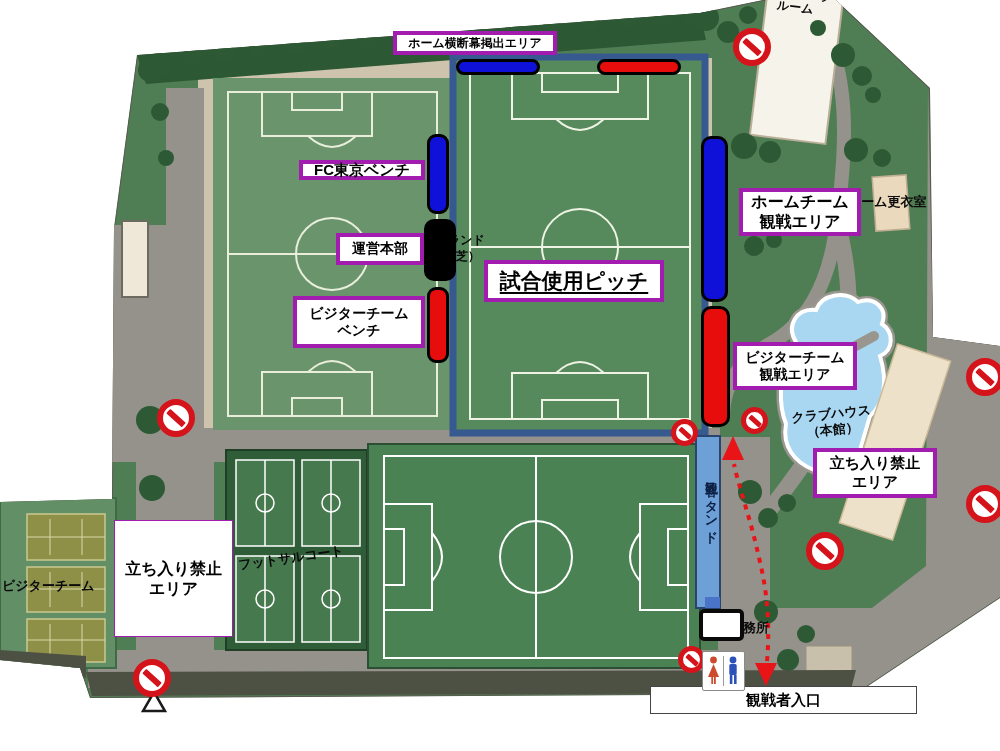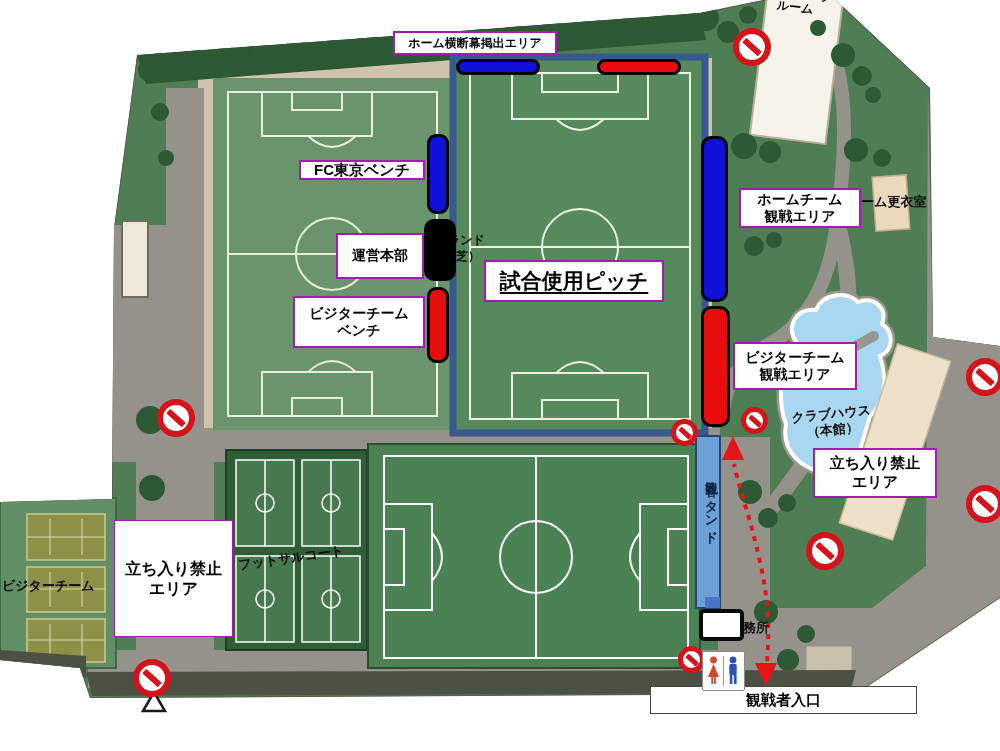--- a/index.html
+++ b/index.html
@@ -1,19 +1,19 @@
 <!DOCTYPE html>
 <html><head>
 <meta charset="utf-8">
 <style>
   html,body{margin:0;padding:0;background:#fff;}
   .stage{position:relative;width:1000px;height:751px;background:#fff;overflow:hidden;
          font-family:"Liberation Sans","DejaVu Sans",sans-serif;}
   .terrain{position:absolute;left:0;top:0;}
-  .box{position:absolute;background:#fff;border:2px solid #a21caf;display:flex;flex-direction:column;
+  .box{position:absolute;background:#fff;border:4px solid #a21caf;display:flex;flex-direction:column;
        align-items:center;justify-content:center;text-align:center;font-weight:700;color:#000;
        line-height:1.25;box-sizing:border-box;white-space:nowrap;}
   .maptext{position:absolute;font-weight:700;color:#0a0a0a;white-space:nowrap;line-height:1.2;}
   .marker{position:absolute;border:3px solid #000;box-sizing:border-box;}
   .ban{position:absolute;border-radius:50%;background:#fff;border:6px solid #d5131b;box-sizing:border-box;}
   .ban::after{content:"";position:absolute;left:50%;top:50%;width:80%;height:6px;background:#d5131b;
        transform:translate(-50%,-50%) rotate(42deg);border-radius:1px;}
   .b-lg{width:38px;height:38px;}
   .b-sm{width:27px;height:27px;border-width:5px;}
   .b-sm::after{height:5px;}
@@ -232,29 +232,29 @@
   <div class="marker" style="left:456px;top:59px;width:84px;height:16px;background:#0f10d8;border-radius:8px;"></div>
   <div class="marker" style="left:597px;top:59px;width:84px;height:16px;background:#e60d0c;border-radius:8px;"></div>
   <div class="marker" style="left:427px;top:134px;width:22px;height:80px;background:#0f10d8;border-radius:9px;"></div>
   <div class="marker" style="left:424px;top:219px;width:32px;height:62px;background:#000;border-radius:10px;"></div>
   <div class="marker" style="left:427px;top:287px;width:22px;height:76px;background:#e60d0c;border-radius:9px;"></div>
   <div class="marker" style="left:701px;top:136px;width:27px;height:166px;background:#0f10d8;border-radius:10px;"></div>
   <div class="marker" style="left:701px;top:306px;width:29px;height:121px;background:#e60d0c;border-radius:10px;"></div>
 
   <div class="box" style="left:393px;top:31px;width:164px;height:24px;font-size:12px;">ホーム横断幕掲出エリア</div>
   <div class="box" style="left:299px;top:160px;width:126px;height:20px;font-size:15px;">FC東京ベンチ</div>
-  <div class="box" style="left:336px;top:233px;width:88px;height:46px;font-size:14px;">運営本部</div>
+  <div class="box" style="left:336px;top:233px;width:88px;height:32px;font-size:14px;">運営本部</div>
   <div class="box" style="left:293px;top:296px;width:132px;height:52px;font-size:14px;">
     <div>ビジターチーム</div>
     <div>ベンチ</div>
   </div>
   <div class="box" style="left:484px;top:228px;width:180px;height:42px;font-size:21px;margin-top:32px;">
     <span class="underline">試合使用ピッチ</span>
   </div>
-  <div class="box" style="left:739px;top:188px;width:122px;height:40px;font-size:14px;">
+  <div class="box" style="left:739px;top:188px;width:122px;height:48px;font-size:16px;">
     <div>ホームチーム</div>
     <div>観戦エリア</div>
   </div>
   <div class="box" style="left:733px;top:342px;width:124px;height:48px;font-size:14px;">
     <div>ビジターチーム</div>
     <div>観戦エリア</div>
   </div>
   <div class="box" style="left:813px;top:448px;width:124px;height:50px;font-size:15px;">
     <div>立ち入り禁止</div>
     <div>エリア</div>

